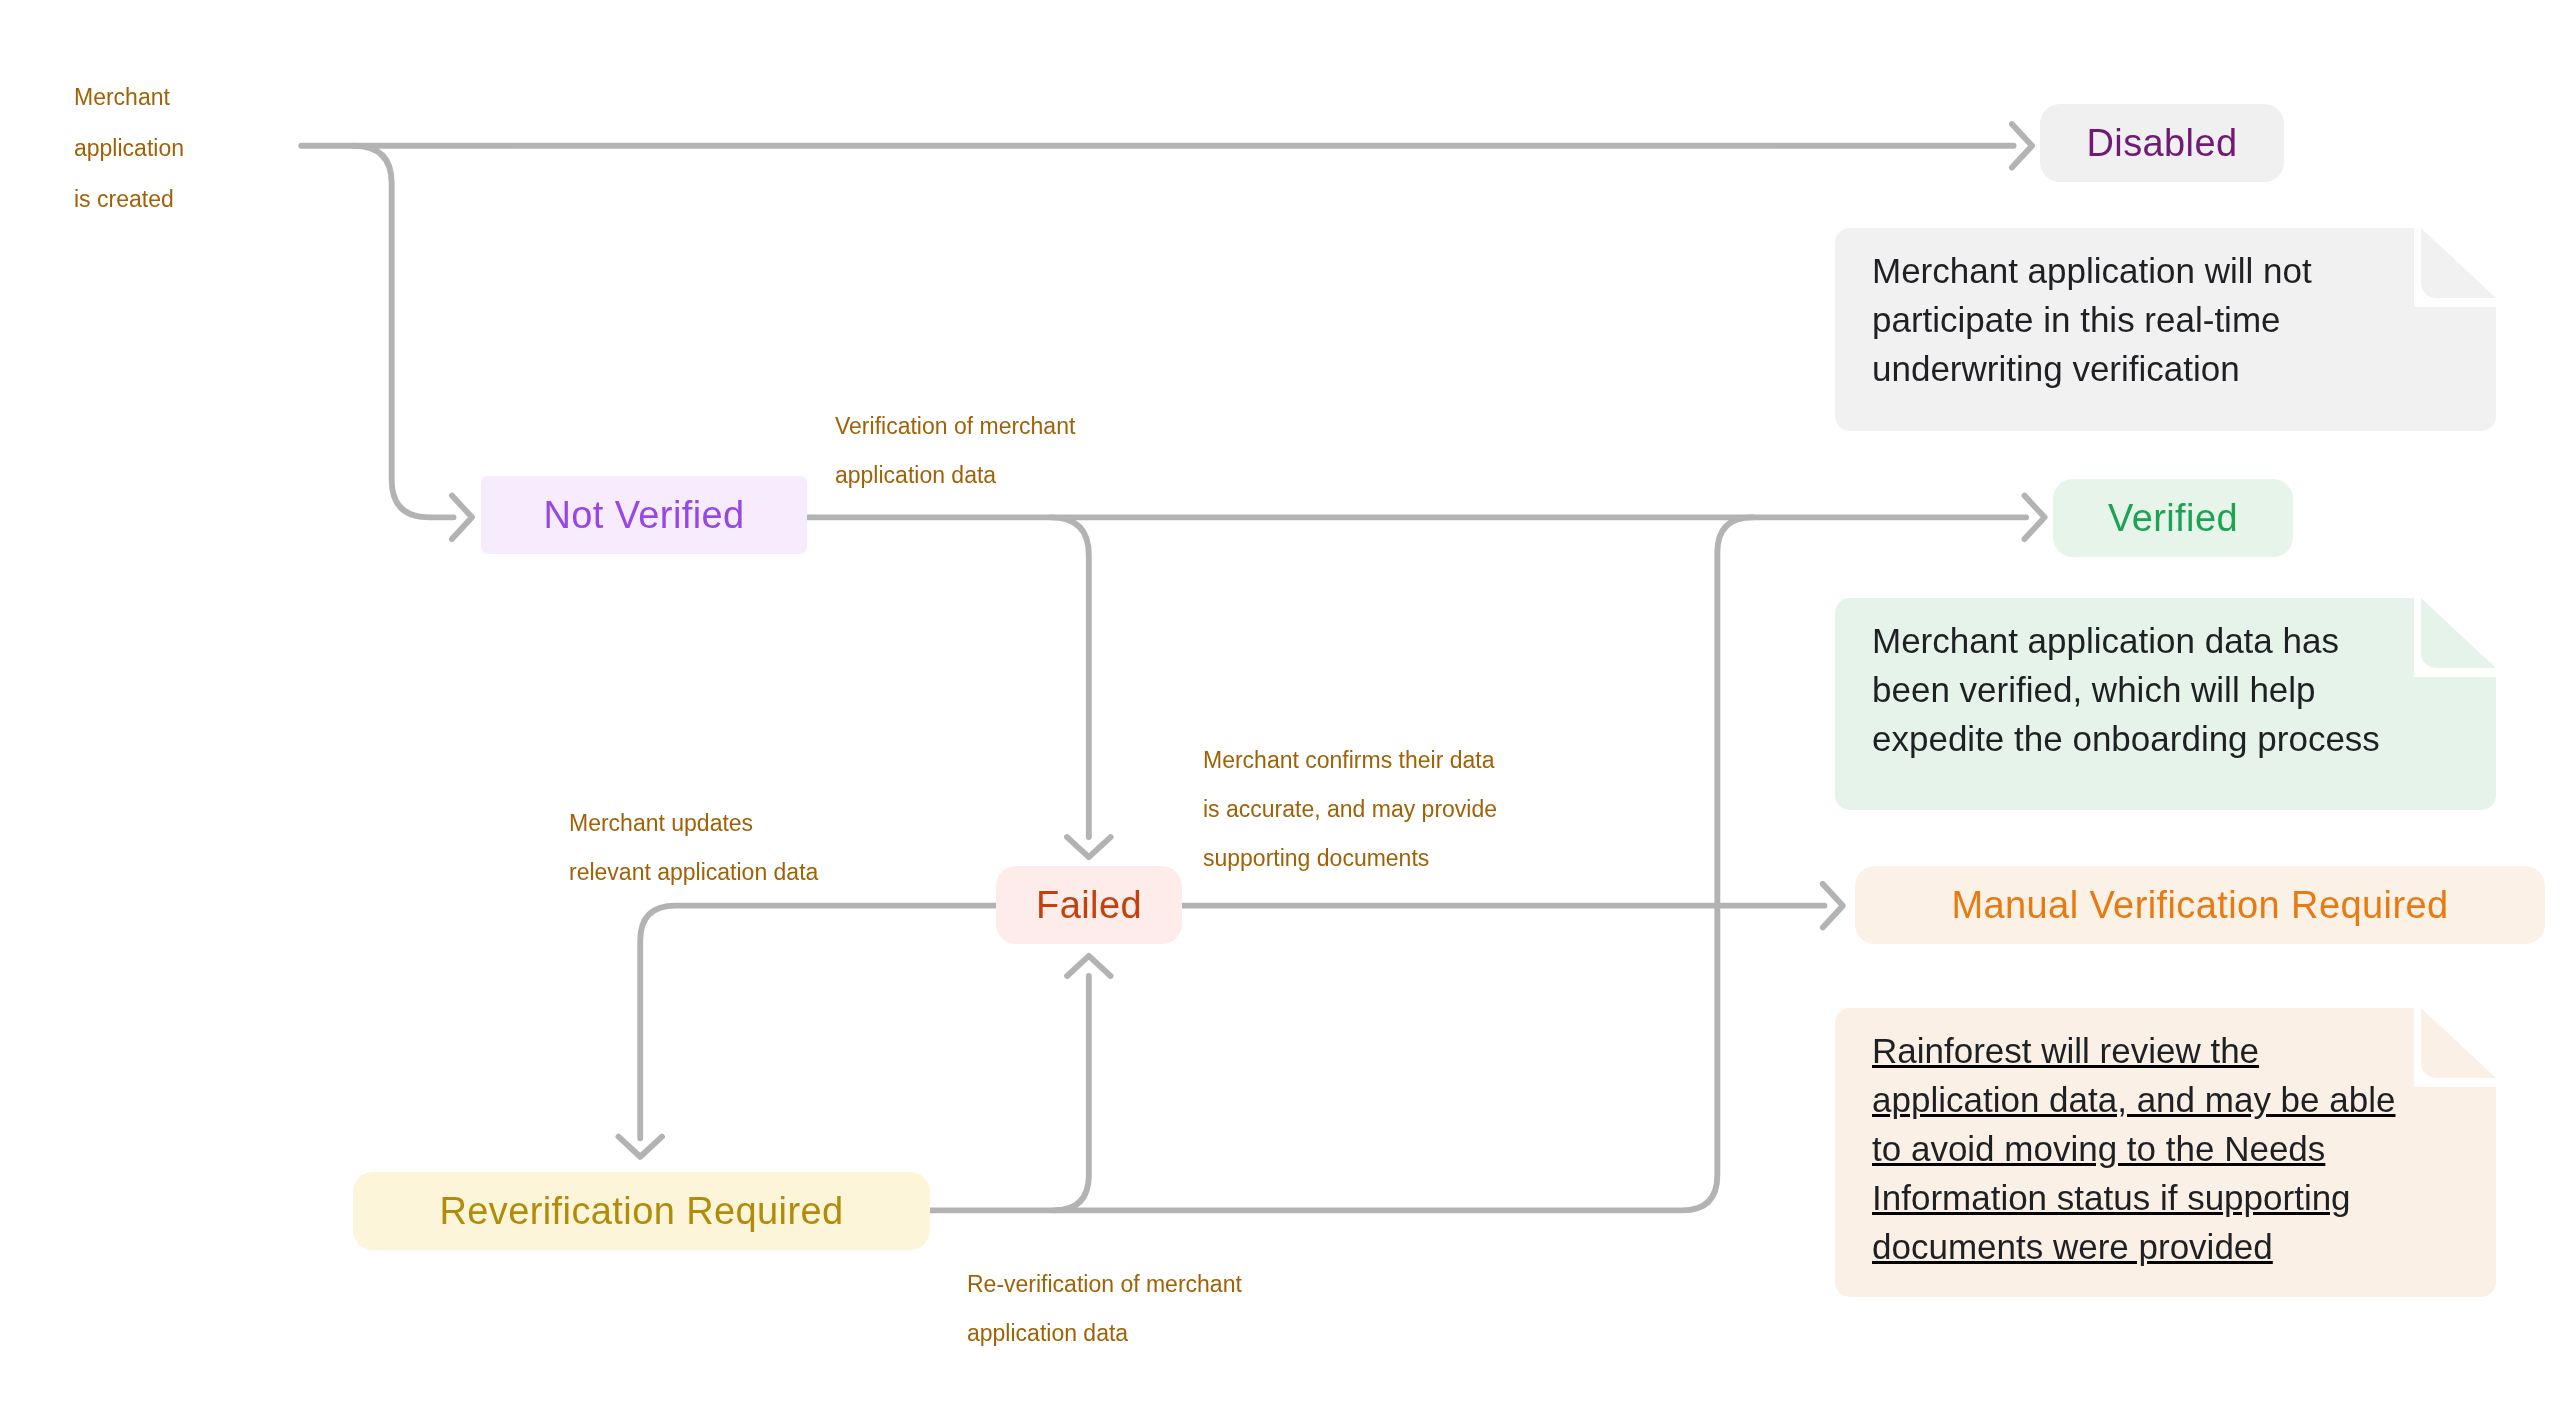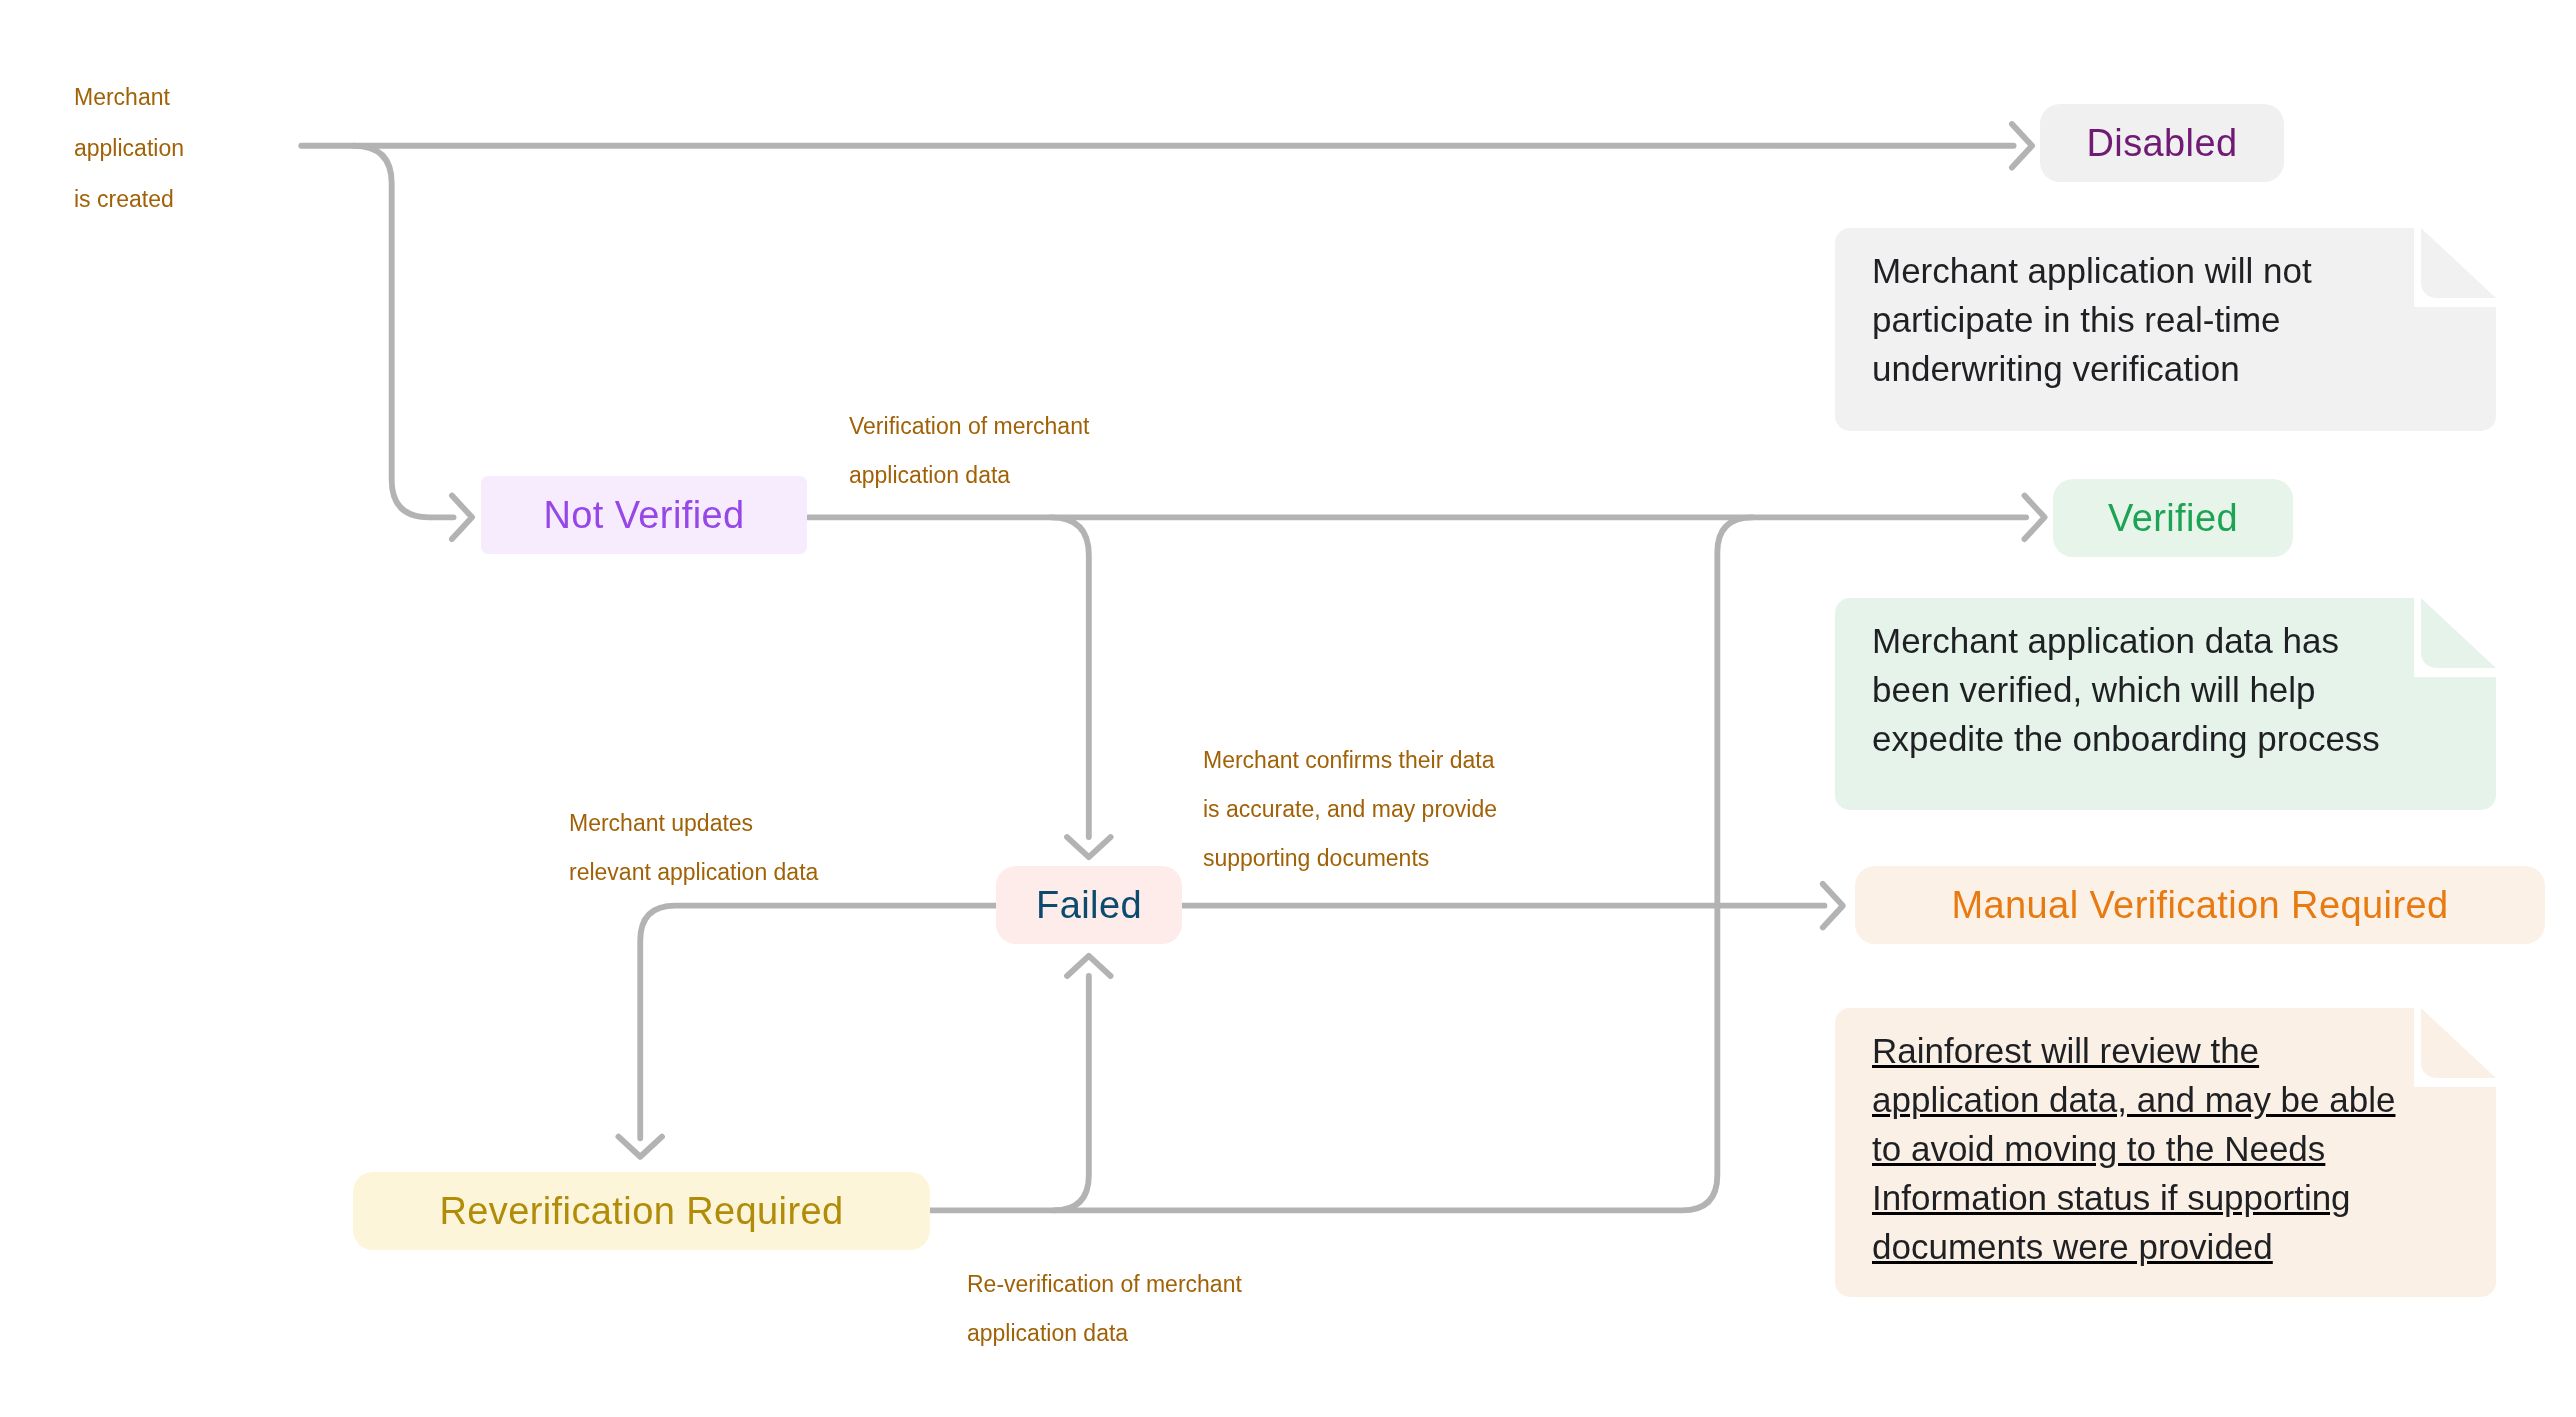--- a/index.html
+++ b/index.html
@@ -93,27 +93,27 @@
     <div>application</div>
     <div>is created</div>
   </div>
 
   <div class="node" style="left: 2040px; top: 104px; width: 244px; background-color: rgb(240, 240, 240); color: #701a75;">Disabled</div>
 
   <div class="node" style="left: 481px; top: 476px; width: 326px; background-color: rgb(246, 236, 254); color: rgb(151, 71, 232); border-radius: 7px;">Not Verified</div>
 
   <div class="node" style="left: 2053px; top: 479px; width: 240px; background-color: rgb(230, 244, 234); color: rgb(30, 163, 85);">Verified</div>
 
-  <div class="node" style="left: 996px; top: 866px; width: 186px; background-color: rgb(253, 236, 234); color: #0c4a6e;">Failed</div>
+  <div class="node" style="left: 996px; top: 866px; width: 186px; background-color: rgb(253, 236, 234); color: #c2410c;">Failed</div>
 
   <div class="node" style="left: 1855px; top: 866px; width: 690px; background-color: rgb(252, 241, 231); color: rgb(232, 122, 18);">Manual Verification Required</div>
 
   <div class="node" style="left: 353px; top: 1172px; width: 577px; background-color: rgb(252, 245, 218); color: rgb(176, 140, 9);">Reverification Required</div>
 
-  <div class="freetext" style="left:835px;top:402px;margin-left:14px;">
+  <div class="freetext" style="left:835px;top:402px;">
     <div>Verification of merchant</div>
     <div>application data</div>
   </div>
 
   <div class="freetext" style="left:1203px;top:736px;">
     <div>Merchant confirms their data</div>
     <div>is accurate, and may provide</div>
     <div>supporting documents</div>
   </div>
 

